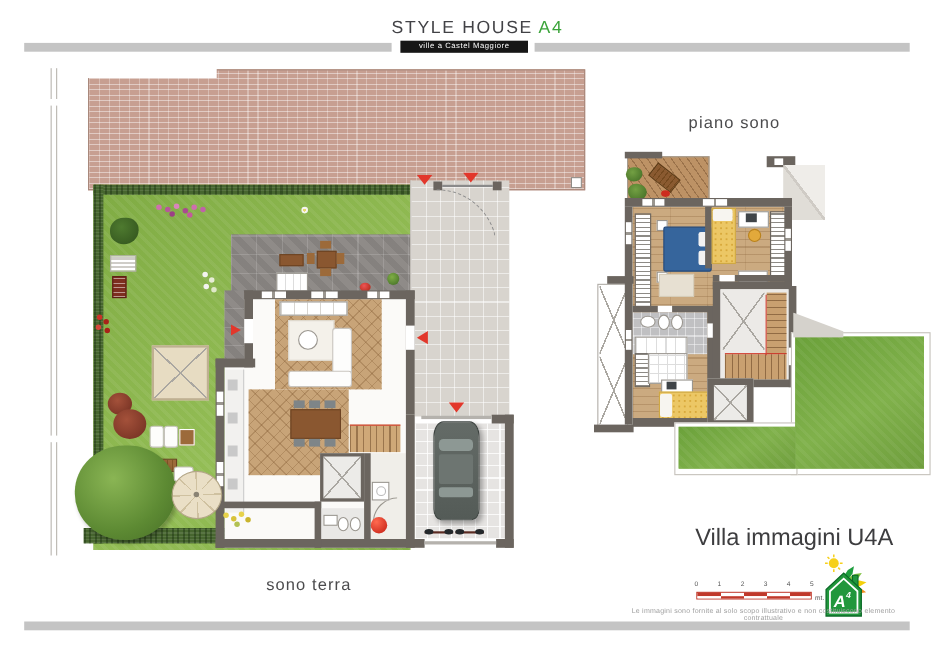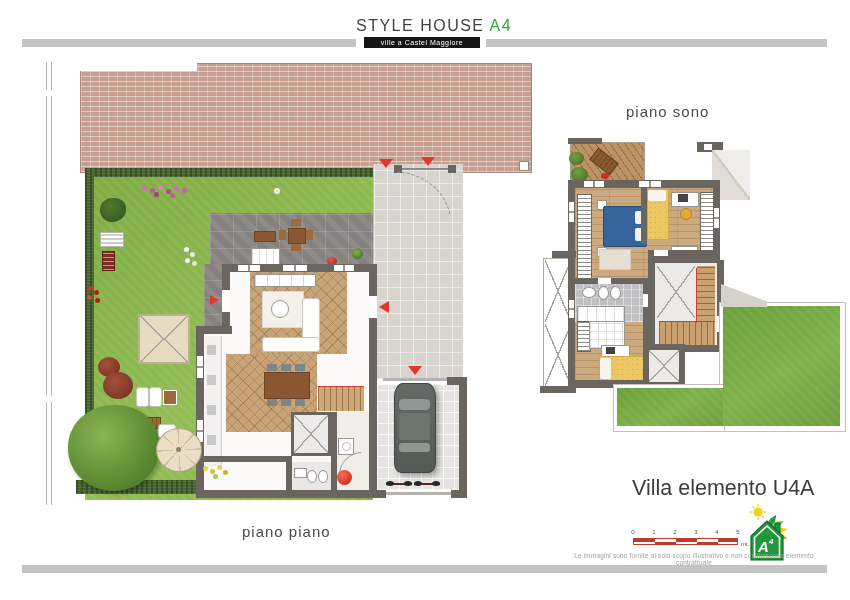--- a/index.html
+++ b/index.html
@@ -203,21 +203,21 @@
     <div class="abs" style="left:163px;top:390px;width:12px;height:13px;background:#9c6a3a;border:1px solid #fff"></div>
     <div class="abs" style="left:140px;top:417px;width:19px;height:10px;border:1px solid #6d4423;background:repeating-linear-gradient(90deg,#9c6a3a 0 3px,#835627 3px 4px)"></div>
     <div class="abs bushred" style="left:98px;top:357px;width:22px;height:20px"></div>
     <div class="abs bushred" style="left:103px;top:372px;width:30px;height:27px"></div>
     <div class="abs tree" style="left:68px;top:405px;width:92px;height:86px"></div>
     <div class="abs" style="left:158px;top:424px;width:16px;height:12px;background:#fdfdfb;border:1px solid #c5c2bb;border-radius:3px"></div>
     <div class="abs umbrella" style="left:156px;top:428px;width:44px;height:42px"></div>
     <div class="abs" style="left:176px;top:447px;width:5px;height:5px;border-radius:50%;background:#8a8374"></div>
     <div class="abs" style="left:203px;top:466px;width:5px;height:5px;border-radius:50%;background:#e7d24a;box-shadow:7px 3px 0 #d8c23a,14px -1px 0 #e7d24a,20px 4px 0 #c9b42e,10px 8px 0 #b2c153"></div>
 
-    <div class="abs lbl" style="left:242px;top:523px;font-size:15px">piano piano</div>
+    <div class="abs lbl" style="left:242px;top:523px;font-size:15px">sono terra</div>
   </div>
 
   <div>
     <div class="abs lbl" style="left:626px;top:103px;font-size:15px">piano sono</div>
 
     <div class="abs deck" style="left:570px;top:142px;width:73px;height:40px"></div>
     <div class="abs" style="left:569px;top:152px;width:15px;height:13px;border-radius:50% 45% 55% 50%;background:radial-gradient(circle at 40% 35%,#73a043,#3f6a24)"></div>
     <div class="abs" style="left:571px;top:167px;width:17px;height:15px;border-radius:45% 55% 50% 50%;background:radial-gradient(circle at 40% 35%,#73a043,#3f6a24)"></div>
     <div class="abs" style="left:591px;top:154px;width:24px;height:13px;transform:rotate(38deg);border:1px solid #5c3a16;background:repeating-linear-gradient(90deg,#8a5a30 0 3px,#74491f 3px 4px)"></div>
     <div class="abs" style="left:601px;top:173px;width:8px;height:6px;border-radius:50%;background:#cc2c1e"></div>
@@ -297,21 +297,21 @@
     <div class="abs gaplineV" style="left:714px;top:208px;width:5px;height:20px"></div>
 
     <div class="abs" style="left:719px;top:302px;width:125px;height:128px;border:1px solid #c5c1bb;background:#fff"></div>
     <div class="abs" style="left:613px;top:384px;width:110px;height:46px;border:1px solid #c5c1bb;background:#fff"></div>
     <div class="abs greenroof" style="left:723px;top:306px;width:117px;height:120px"></div>
     <div class="abs greenroof" style="left:617px;top:388px;width:106px;height:38px"></div>
     <div class="abs" style="left:721px;top:281px;width:46px;height:26px;background:#d5d2cc;clip-path:polygon(0 12%,100% 78%,100% 100%,0 100%)"></div>
   </div>
 
   <div>
-    <div class="abs" style="left:632px;top:476px;font-size:21.5px;color:#3d3d3f">Villa elemento U4A</div>
+    <div class="abs" style="left:632px;top:476px;font-size:21.5px;color:#3d3d3f">Villa immagini U4A</div>
 
     <div class="abs" style="left:633px;top:529px;width:120px;height:20px">
       <span class="abs" style="left:0;top:0;transform:translateX(-50%);font-size:6px;color:#555">0</span>
       <span class="abs" style="left:21px;top:0;transform:translateX(-50%);font-size:6px;color:#555">1</span>
       <span class="abs" style="left:42px;top:0;transform:translateX(-50%);font-size:6px;color:#555">2</span>
       <span class="abs" style="left:63px;top:0;transform:translateX(-50%);font-size:6px;color:#555">3</span>
       <span class="abs" style="left:84px;top:0;transform:translateX(-50%);font-size:6px;color:#555">4</span>
       <span class="abs" style="left:105px;top:0;transform:translateX(-50%);font-size:6px;color:#555">5</span>
       <div class="abs" style="left:0;top:9px;width:105px;height:7px;border:1px solid #c0392b;box-sizing:border-box">
         <div class="abs" style="left:0;top:0;width:103px;height:2.5px;background:repeating-linear-gradient(90deg,#c0392b 0 21px,#fff 21px 42px)"></div>

